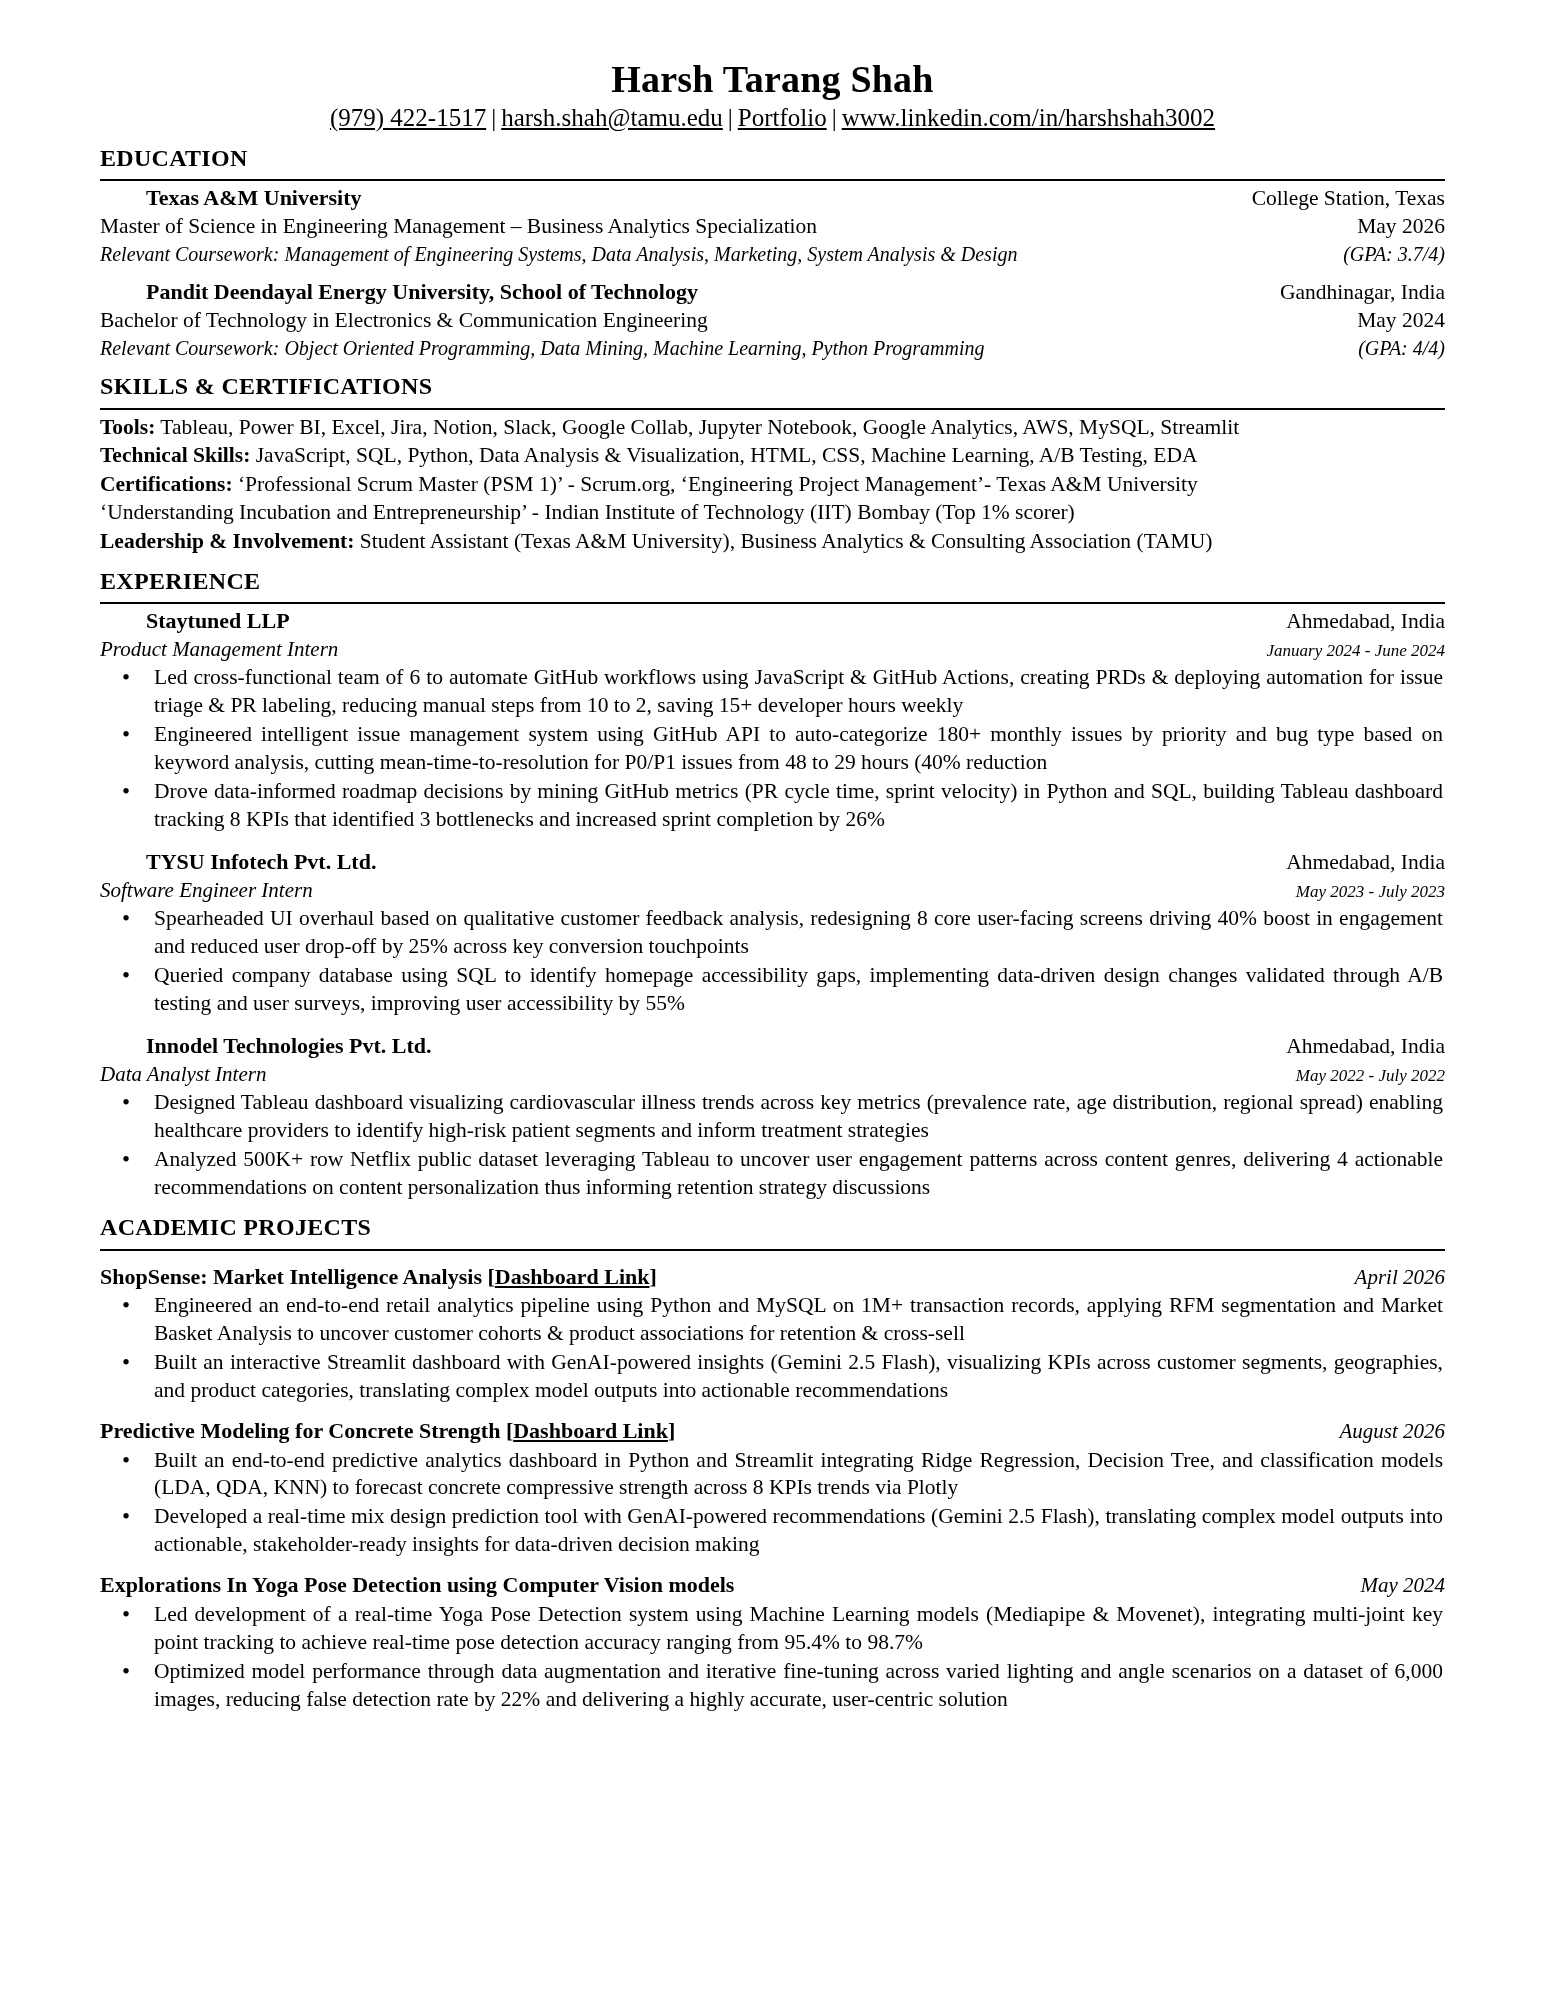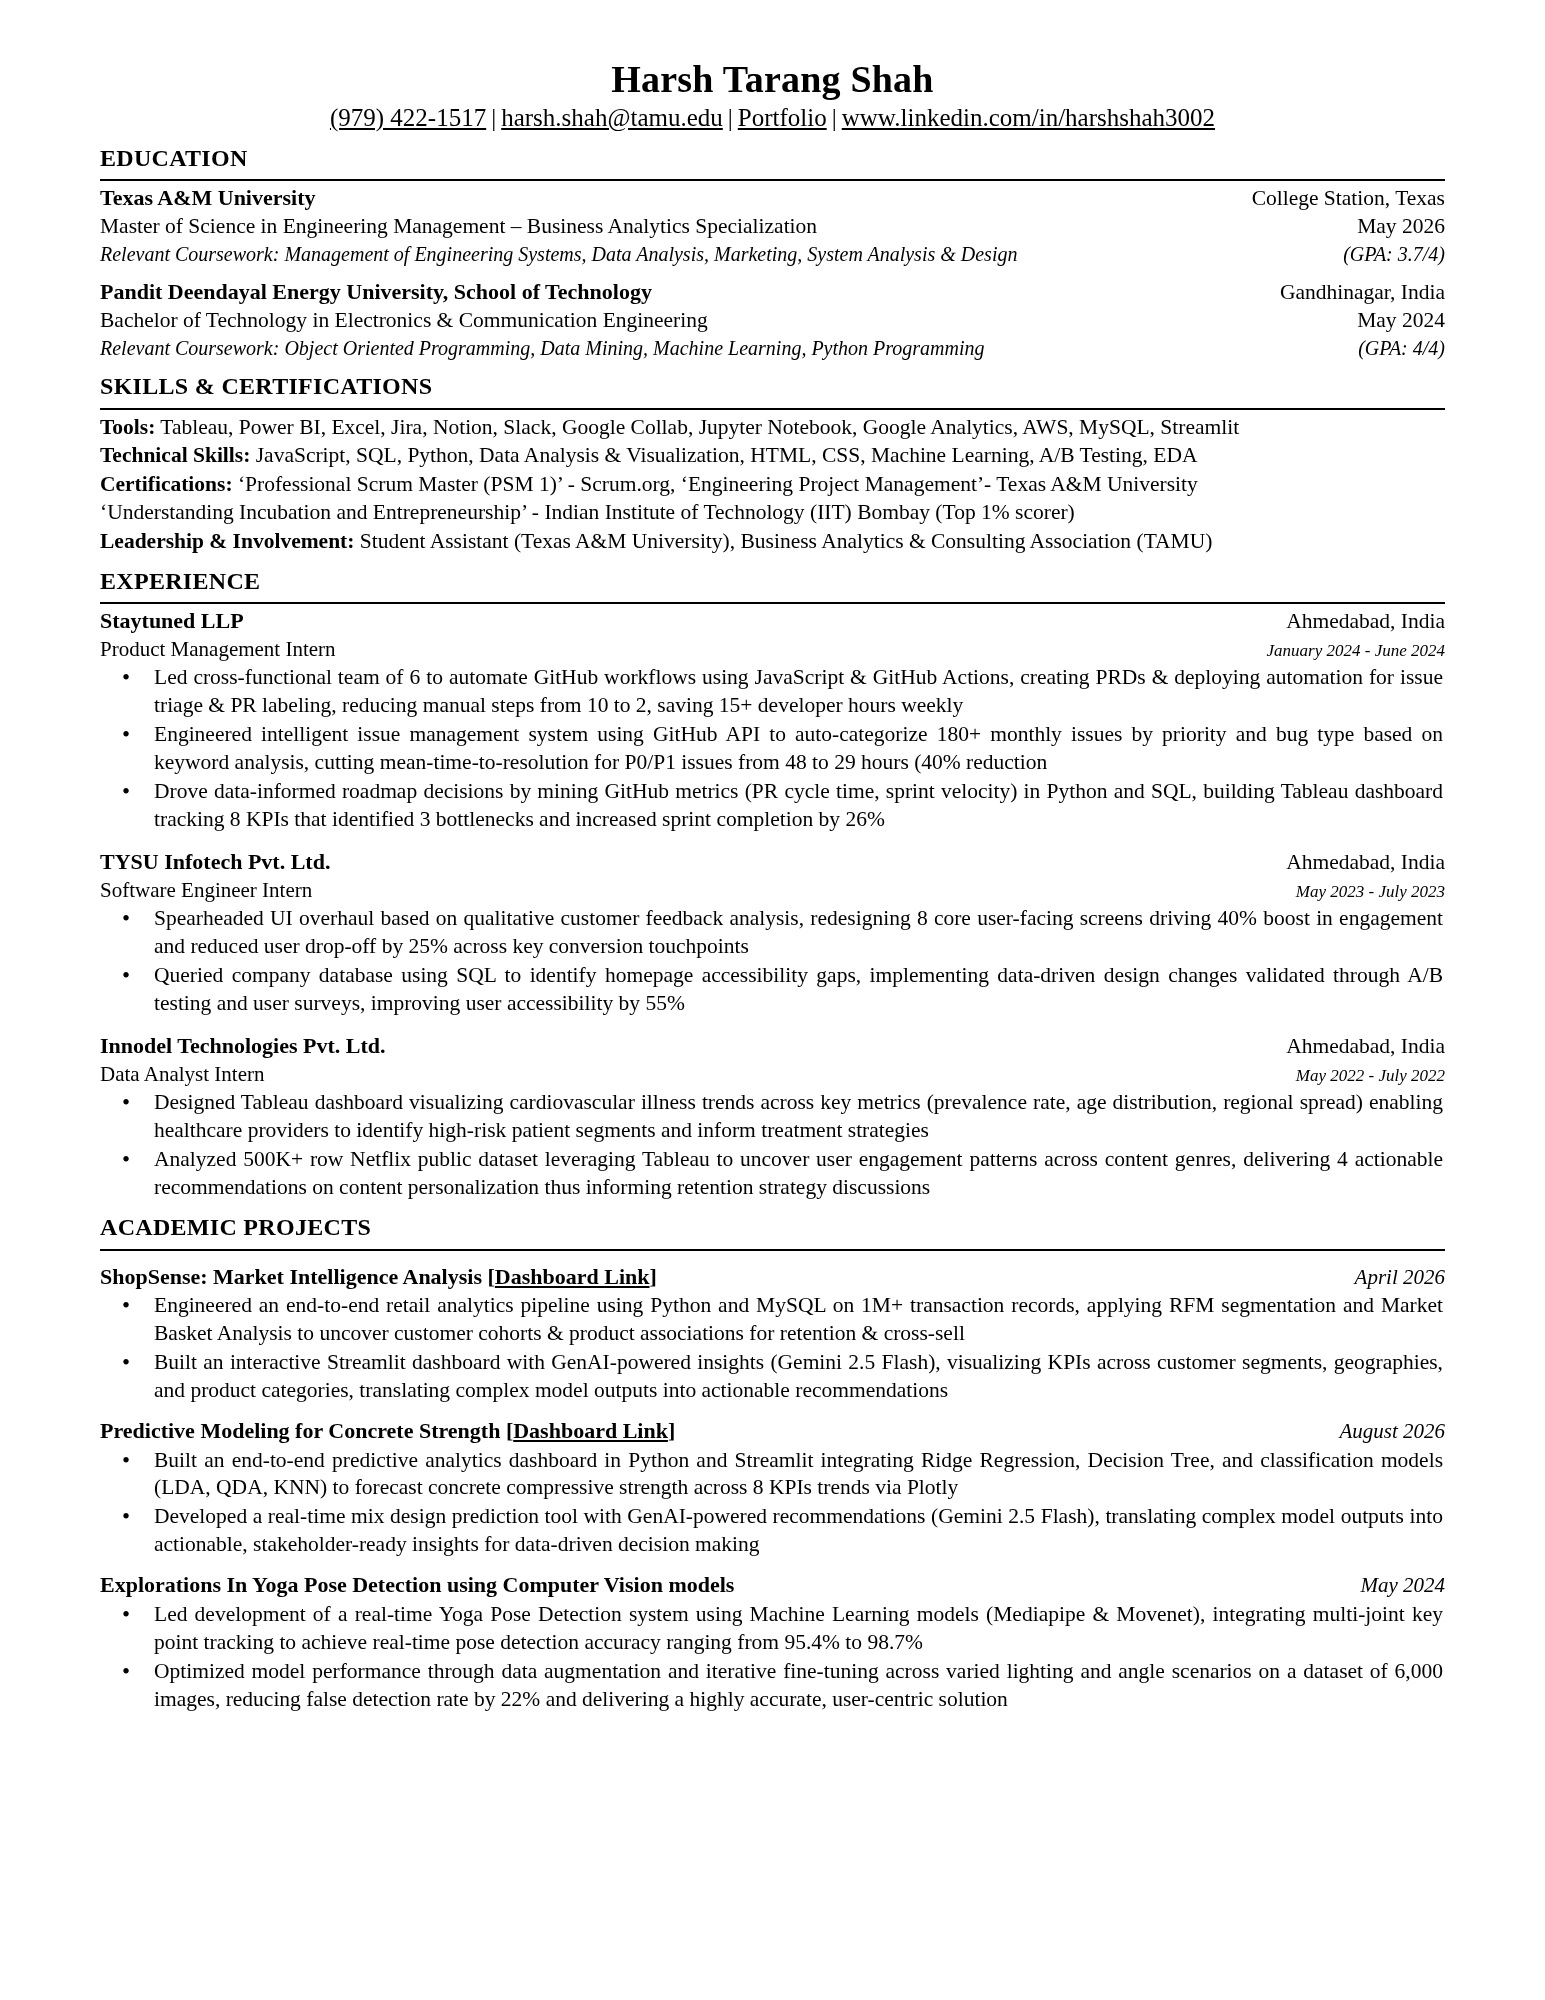--- a/index.html
+++ b/index.html
@@ -62,27 +62,27 @@
   .row {
     display: flex;
     justify-content: space-between;
     align-items: baseline;
     line-height: 1.30;
     font-size: 21.5px;
   }
   .row .left  { text-align: left; }
   .row .right { text-align: right; white-space: nowrap; padding-left: 16px; }
 
-  .org      { font-weight: bold; font-size: 22px; }
+  .org      { font-weight: bold; font-size: 22px; margin-left: 46px; }
   .place    { font-size: 21.5px; }
   .degree   { font-size: 21.5px; }
   .date     { font-size: 21.5px; }
   .course   { font-style: italic; font-size: 20px; }
   .gpa      { font-style: italic; font-size: 20px; }
-  .role     { font-size: 21px; }
+  .role     { font-style: italic; font-size: 21px; }
   .daterange{ font-style: italic; font-size: 17px; }
 
   .entry { margin-bottom: 2px; }
   .entry + .entry { margin-top: 11px; }
 
   
   .skill-line {
     font-size: 21.5px;
     line-height: 1.33;
   }

